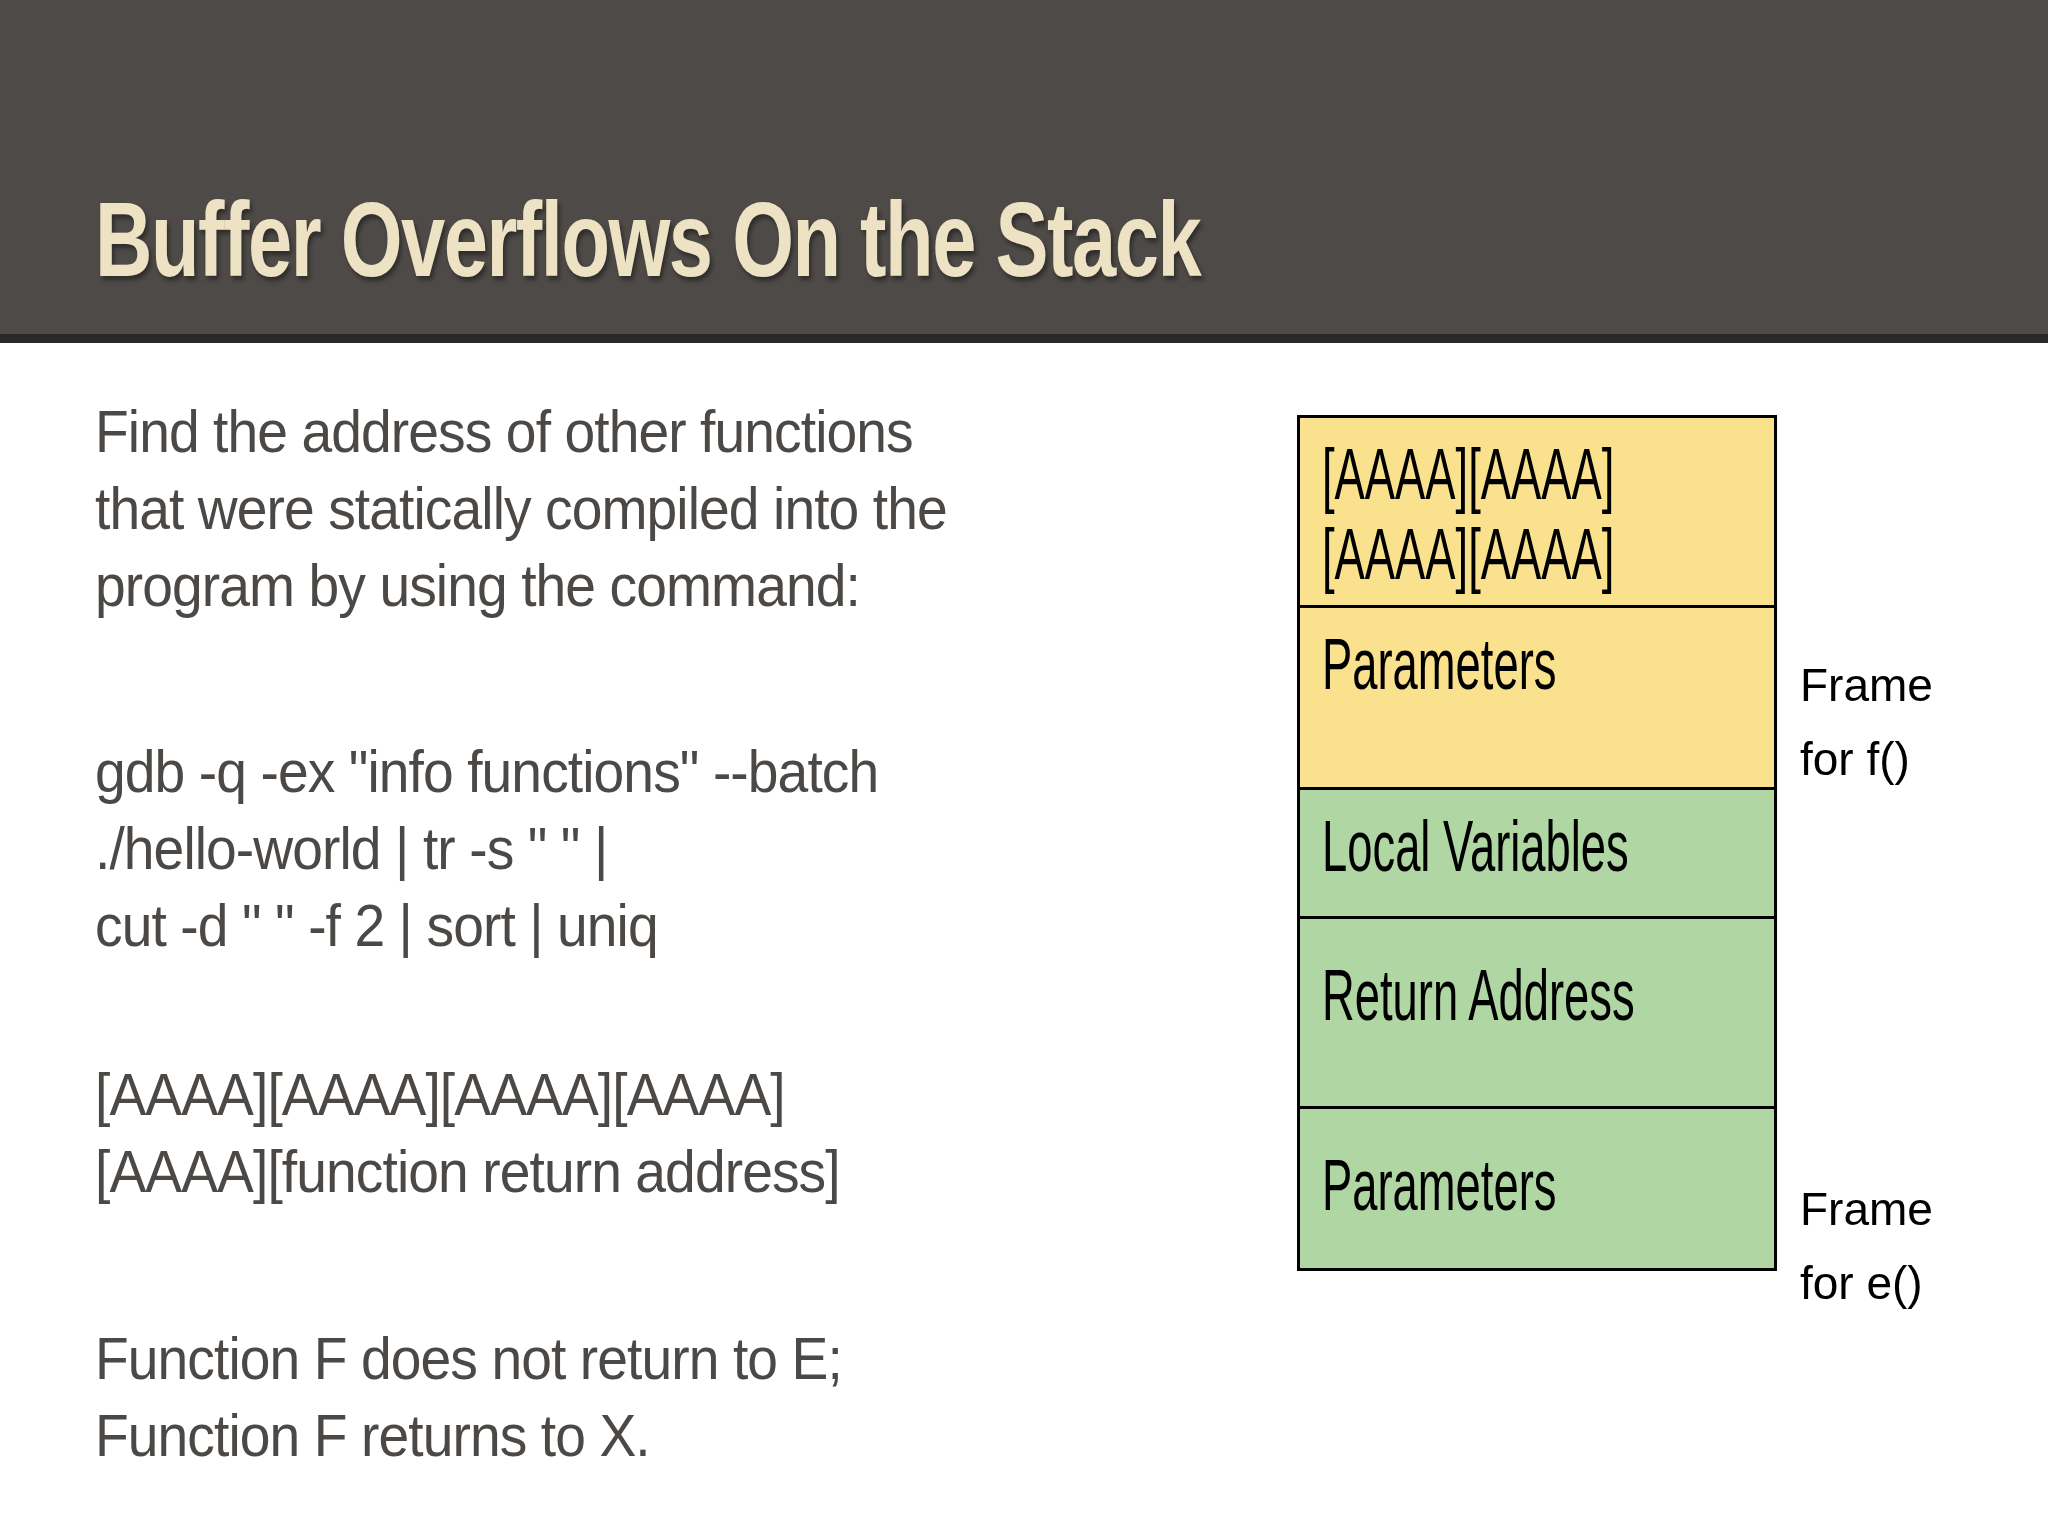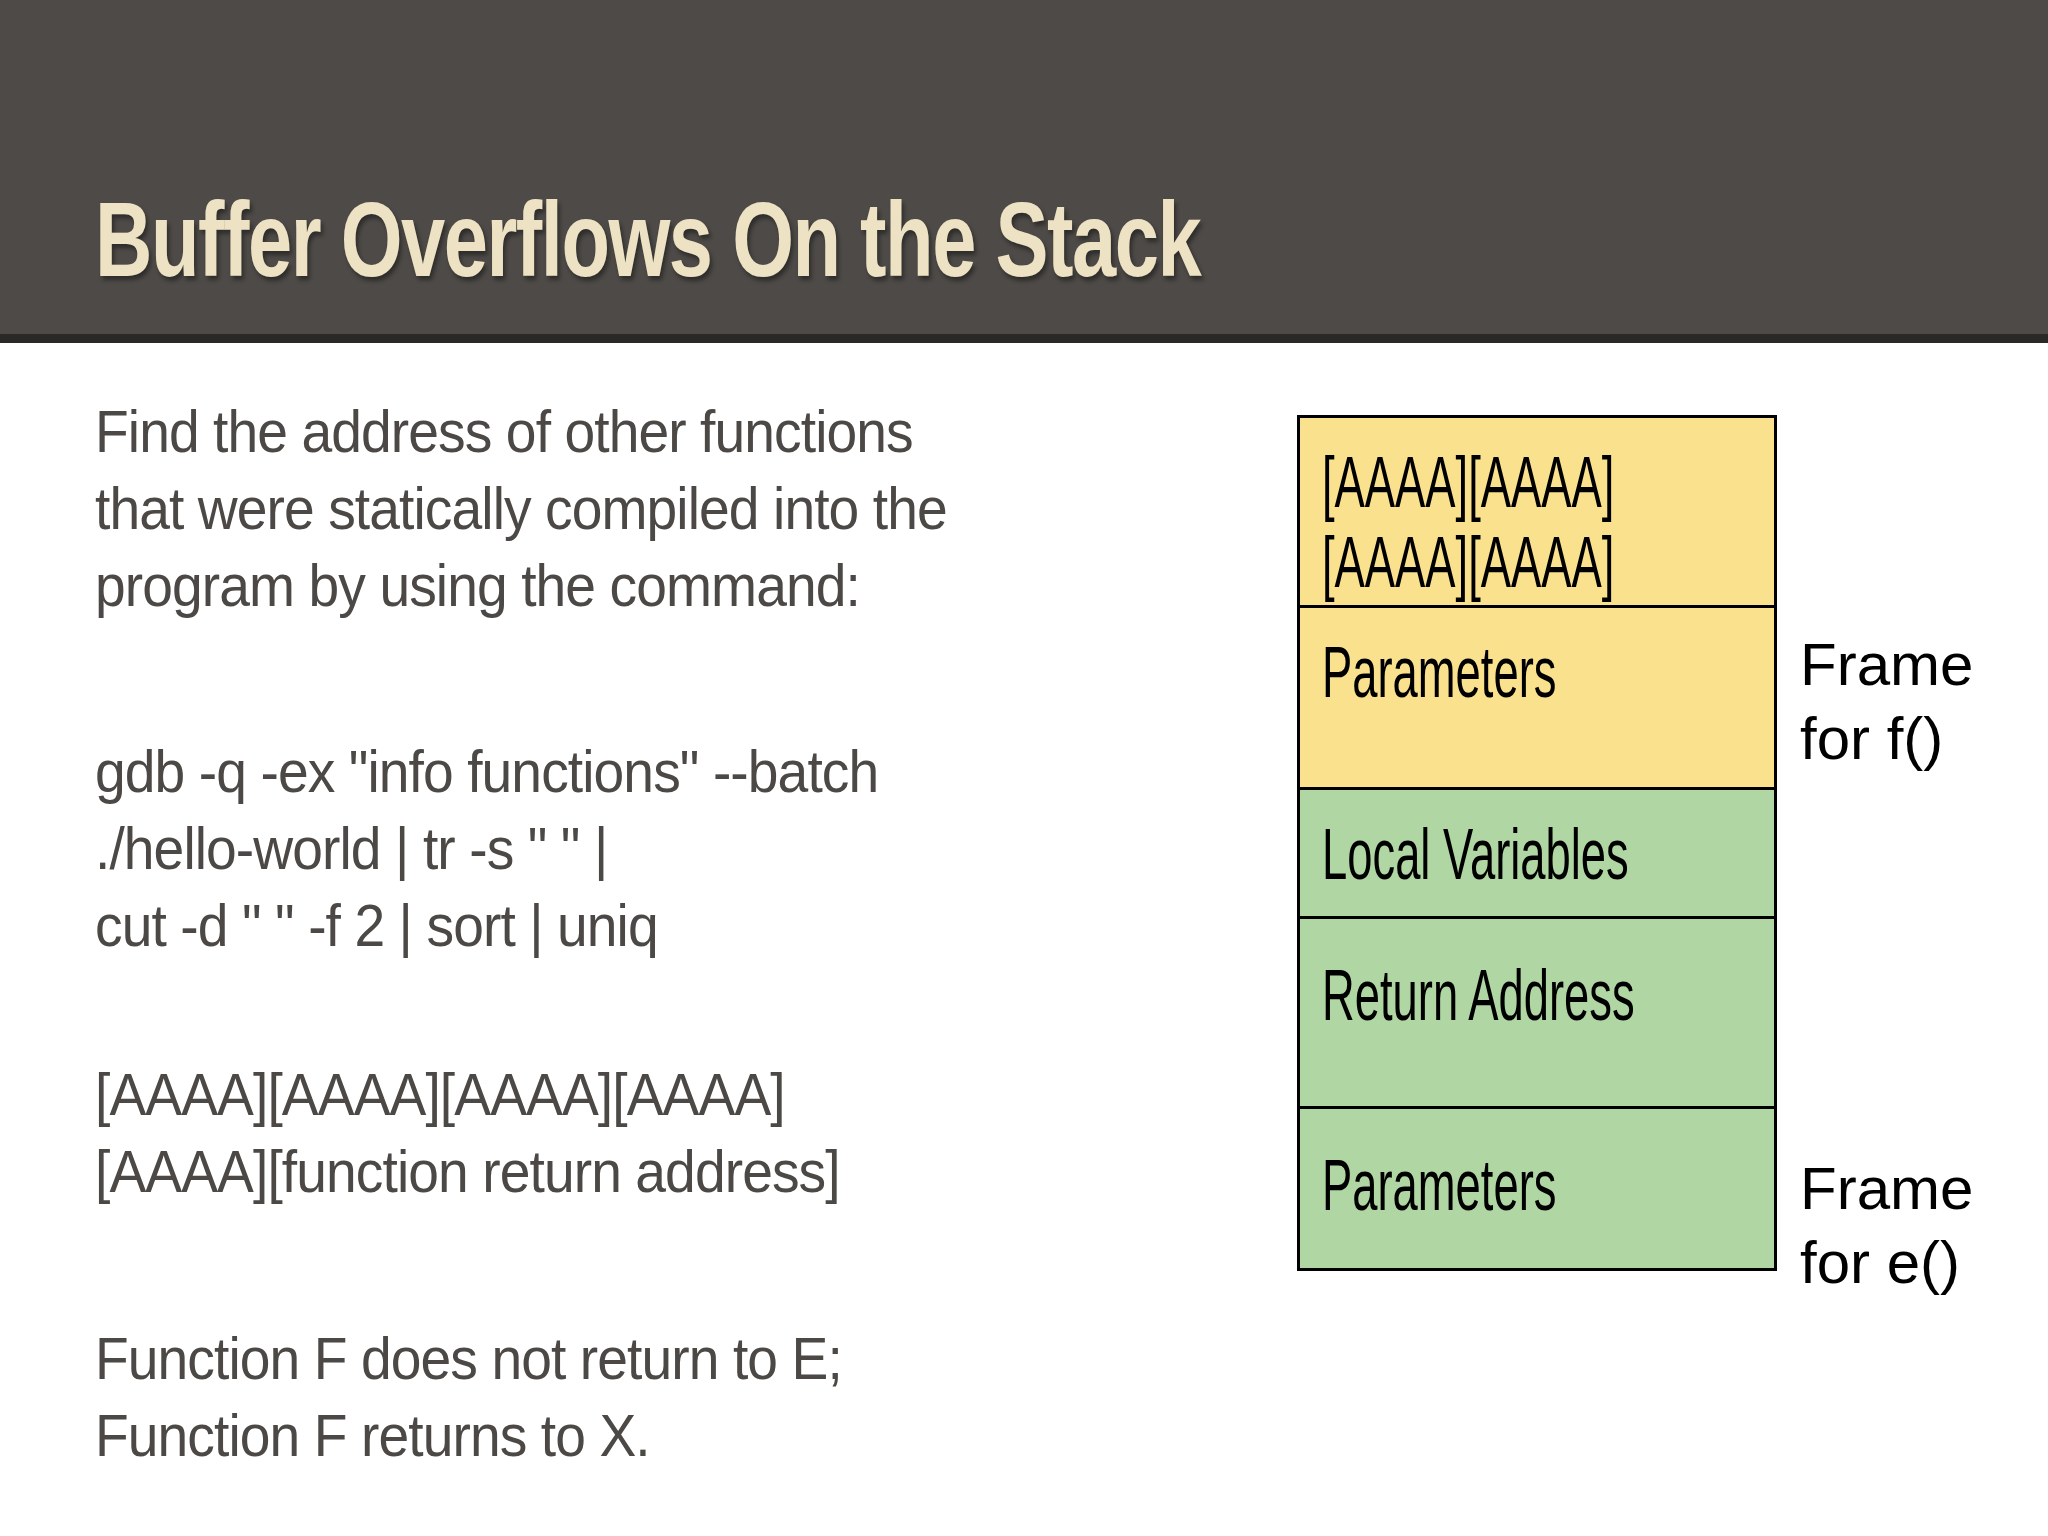--- a/index.html
+++ b/index.html
@@ -32,32 +32,32 @@
   .note  { top:1320px; }
   
   .hl { position:absolute; background:rgba(255,255,255,0.30); }
   .hl1 { left:85px; top:734px; width:1022px; height:76px; }
   .hl2 { left:85px; top:810px; width:694px;  height:77px; }
   .hl3 { left:85px; top:887px; width:748px;  height:76px; }
   
   .stack { position:absolute; left:1297px; top:415px; width:480px; }
   .sbox {
     box-sizing:border-box; border:3px solid #000; margin-top:-3px;
-    padding:24px 22px; overflow:hidden;
+    padding:16px 22px; overflow:hidden;
   }
   .sbox.first { margin-top:0; }
   .yellow { background:#fae18e; }
   .green  { background:#b0d7a3; }
   .sline {
     font-size:72px; line-height:80px; color:#000; white-space:nowrap;
     transform:scaleX(0.63); transform-origin:left top;
   }
   .frame-label {
     position:absolute; left:1800px;
-    font-size:60px; line-height:74px; color:#000; white-space:nowrap;
+    font-size:46px; line-height:74px; color:#000; white-space:nowrap;margin-top:20px;
   }
   .frame-f { top:628px; }
   .frame-e { top:1152px; }
 </style>
 </head>
 <body>
 
 <div class="slide">
 
   <div class="header">

